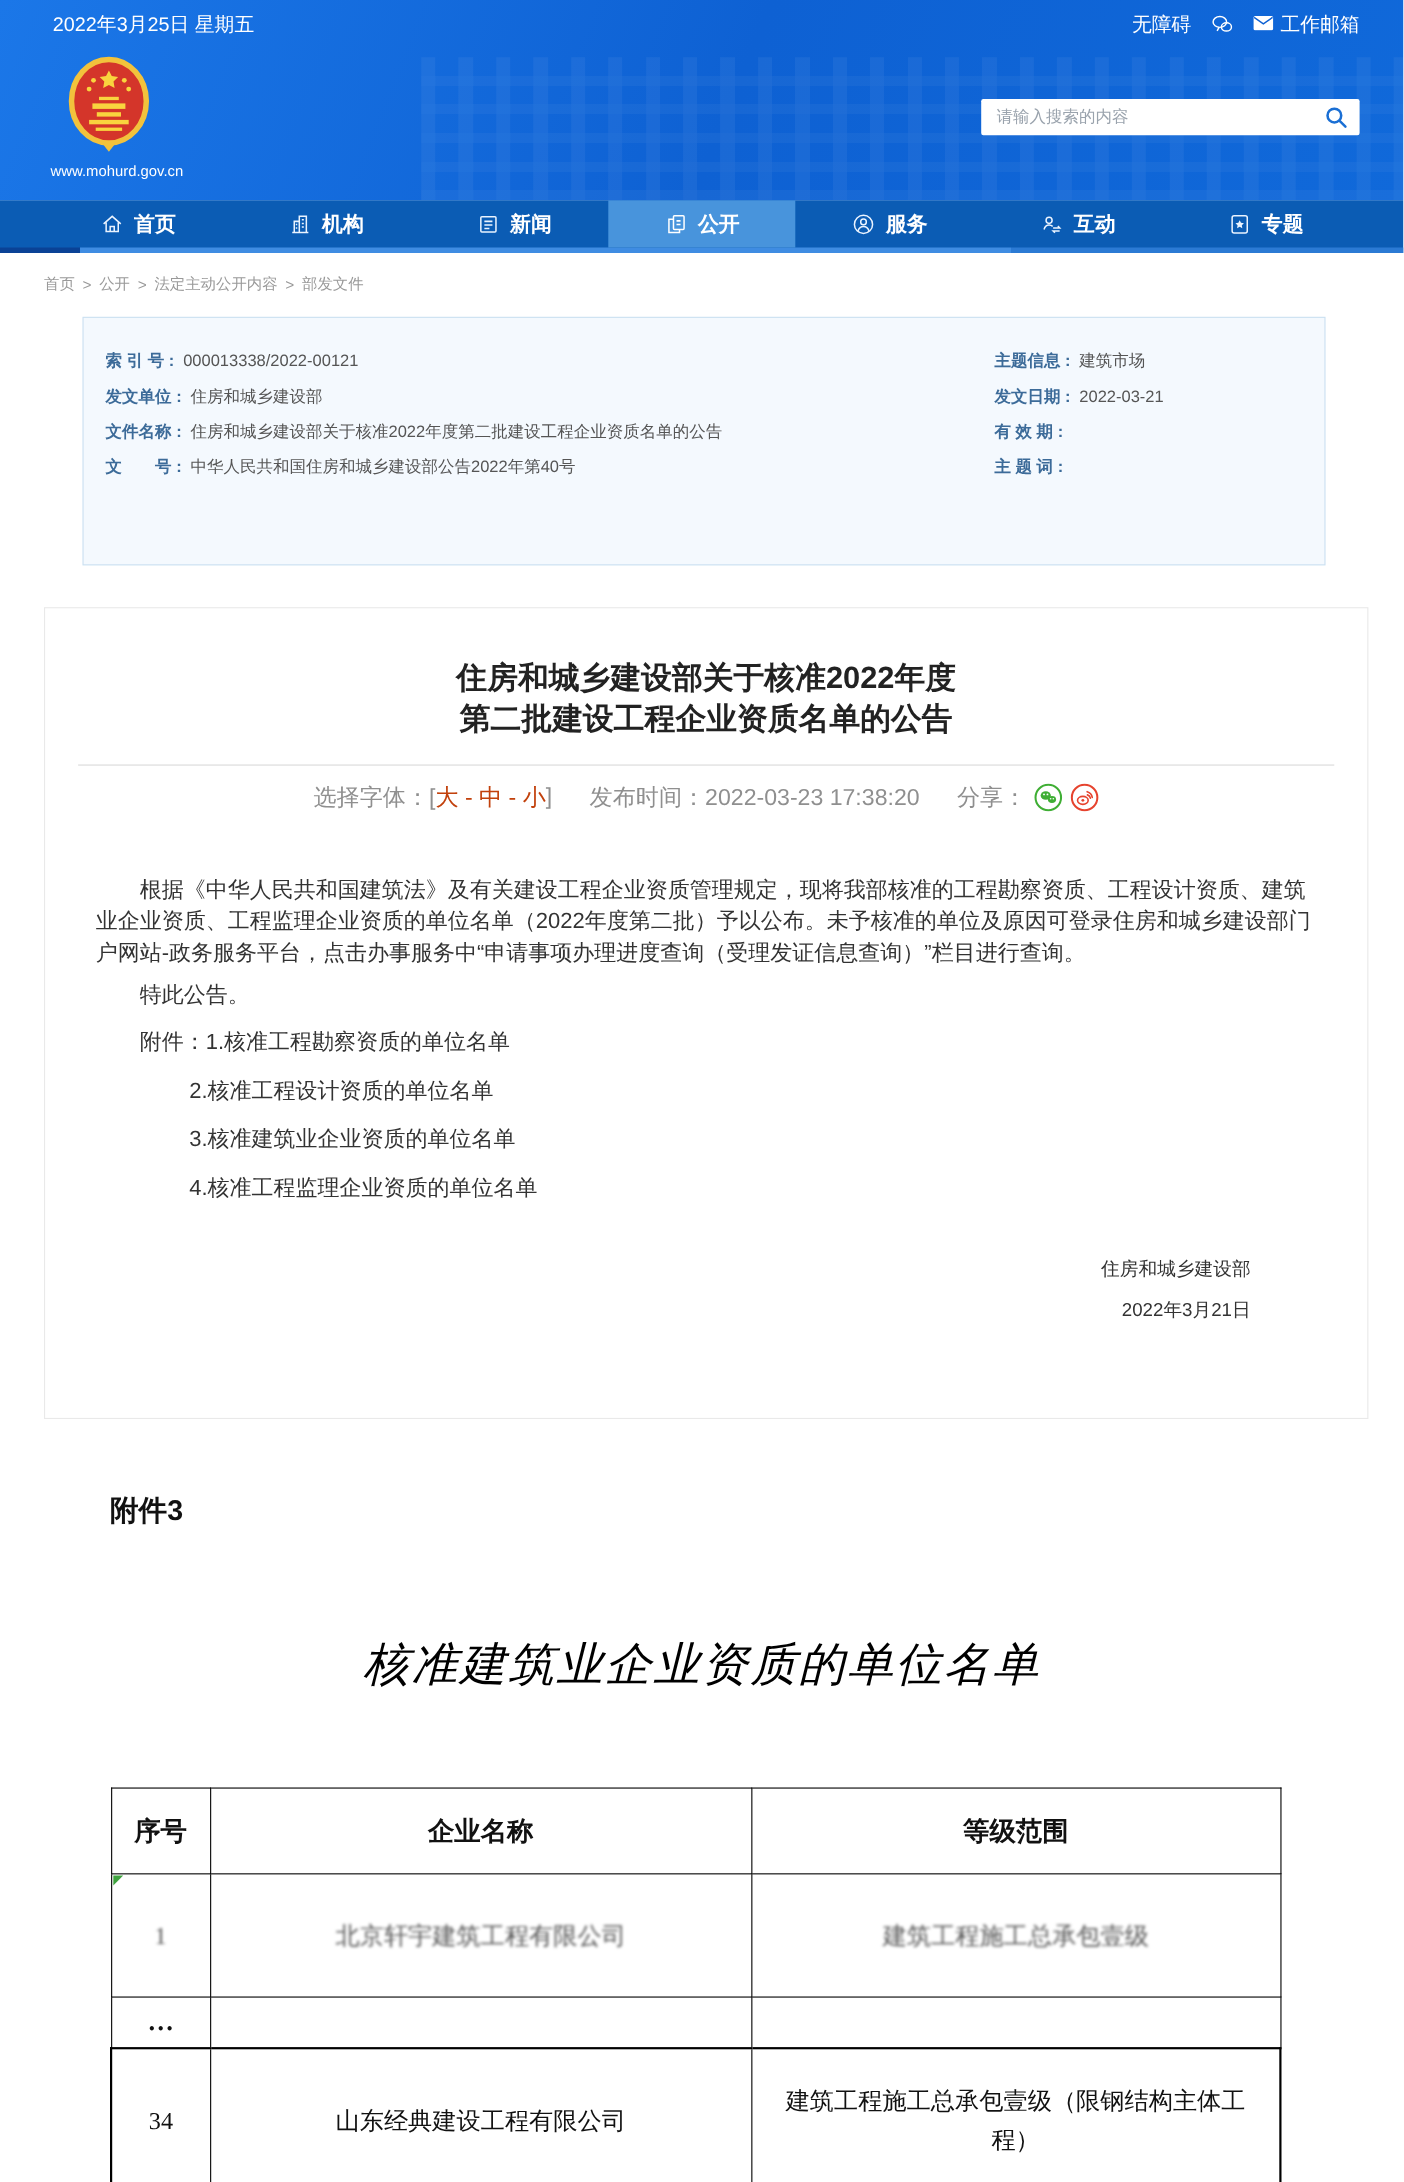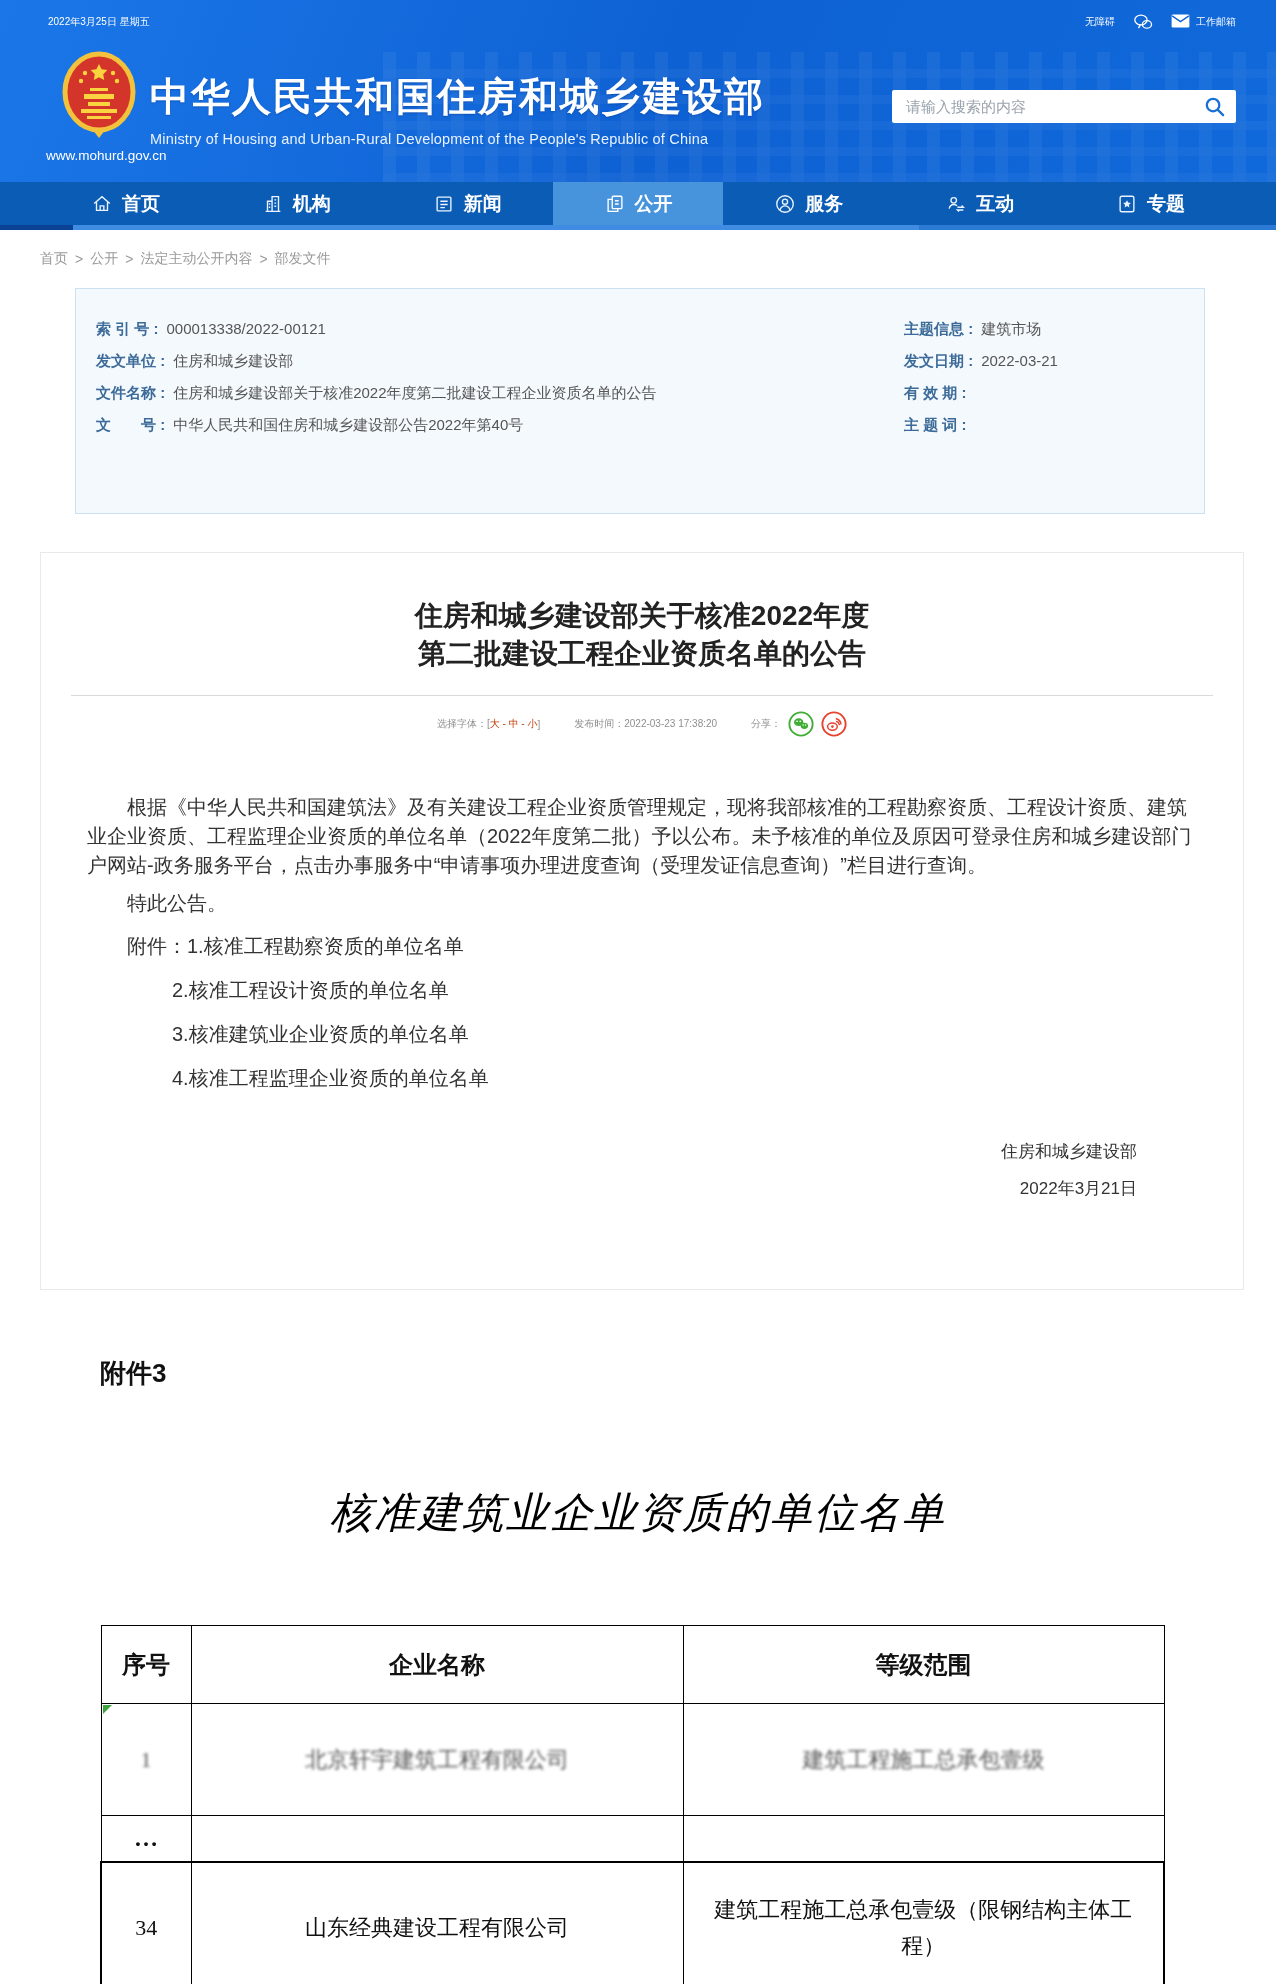--- a/index.html
+++ b/index.html
@@ -7,21 +7,21 @@
          font-family:"Liberation Sans","DejaVu Sans",sans-serif; }
   .page { width:1276px; min-height:1984px; position:relative; background:#fff; overflow:hidden; }
 
   
   .site-header { height:182px; position:relative; color:#fff; overflow:hidden;
     background:linear-gradient(112deg,#1b77e8 0%,#0e61d3 52%,#1069da 100%); }
   .bg-windows { position:absolute; left:30%; right:0; top:52px; bottom:0; opacity:.08; pointer-events:none;
     background:repeating-linear-gradient(90deg,rgba(255,255,255,.65) 0 13px,transparent 13px 34px),
                repeating-linear-gradient(0deg,rgba(255,255,255,.5) 0 9px,transparent 9px 26px); }
   .topbar { height:44px; display:flex; align-items:center; justify-content:space-between;
-    padding:0 40px 0 48px; position:relative; z-index:2; font-size:10px; }
+    padding:0 40px 0 48px; position:relative; z-index:2; font-size:18px; }
   .topbar-right { display:flex; align-items:center; gap:18px; }
   .topbar-link, .topbar-mail { color:#fff; text-decoration:none; display:flex; align-items:center; gap:6px; cursor:pointer; }
   .header-main { position:relative; z-index:2; height:138px; }
   .emblem { position:absolute; left:60px; top:6px; }
   .titles { position:absolute; left:150px; top:26px; }
   .site-title { font-size:39px; font-weight:700; letter-spacing:2px; text-shadow:0 1px 2px rgba(0,40,120,.35); }
   .site-sub { margin-top:7px; font-size:14.5px; color:#e9f2ff; letter-spacing:.2px; }
   .site-url { position:absolute; left:46px; top:104px; font-size:13.5px; color:#fff; z-index:3; }
   .search { position:absolute; right:40px; top:46px; width:344px; height:33px; background:#fff; border-radius:2px; z-index:3; }
   .search input { width:100%; height:100%; border:0; outline:none; padding:0 44px 0 14px;
@@ -52,21 +52,21 @@
   .info-col.right { left:828px; width:295px; }
   .info-row { line-height:32px; white-space:nowrap; }
   .info-label { color:#3c6b99; font-weight:700; margin-right:8px; }
   .info-value { color:#555; }
 
   
   .docbox { margin:38px 0 0 40px; width:1204px; height:738px; border:1px solid #e9e9e9; background:#fff; }
   .art-title { margin-top:44px; text-align:center; font-size:28px; font-weight:700; line-height:38px; color:#222; }
   .art-divider { margin:22px 30px 0; border-top:1px solid #dadada; }
   .art-toolbar { margin-top:15px; display:flex; align-items:center; justify-content:center;
-    font-size:10px; color:#8f8f8f; }
+    font-size:21px; color:#8f8f8f; }
   .tb-blue { color:#c2410c; cursor:pointer; }
   .tb-gap { width:34px; }
   .share-icon { width:26px; height:26px; margin-left:7px; cursor:pointer; }
   .art-body { margin:56px 46px 0; font-size:20px; line-height:29px; color:#333; }
   .p-indent { text-indent:2em; }
   .p2 { margin-top:9px; }
   .att-first { margin-top:14px; text-indent:2em; }
   .att-item { margin-top:15px; padding-left:85px; }
   .signature { margin-top:40px; text-align:right; padding-right:106px; line-height:37px; font-size:17px; color:#333; }
 
@@ -130,24 +130,20 @@
           <circle cx="25" cy="23" r="2.2" fill="#f9d43e"></circle>
             <circle cx="53" cy="23" r="2.2" fill="#f9d43e"></circle>
           <circle cx="21" cy="31" r="2.2" fill="#f9d43e"></circle>
             <circle cx="57" cy="31" r="2.2" fill="#f9d43e"></circle>
           <rect x="30" y="38" width="18" height="3" fill="#f9d43e"></rect>
           <rect x="24" y="44" width="30" height="5" fill="#f9d43e"></rect>
           <rect x="28" y="52" width="22" height="4" fill="#f9d43e"></rect>
           <rect x="21" y="59" width="36" height="4" fill="#f9d43e"></rect>
           <rect x="27" y="66" width="24" height="3" fill="#f9d43e"></rect>
         </svg>
-      </div>
-      <div class="titles">
-        <div class="site-title">中华人民共和国住房和城乡建设部</div>
-        <div class="site-sub">Ministry of Housing and Urban-Rural Development of the People's Republic of China</div>
       </div>
       <div class="site-url">www.mohurd.gov.cn</div>
       <div class="search">
         <input placeholder="请输入搜索的内容" style="">
         <span class="search-btn">
           <svg viewBox="0 0 24 24" width="23" height="23">
               <circle cx="10.5" cy="10.5" r="6.5" fill="none" stroke="#1a6fd4" stroke-width="2.4"></circle>
               <path d="M15.5 15.5L21 21" stroke="#1a6fd4" stroke-width="2.4" stroke-linecap="round"></path>
             </svg>
         </span>

